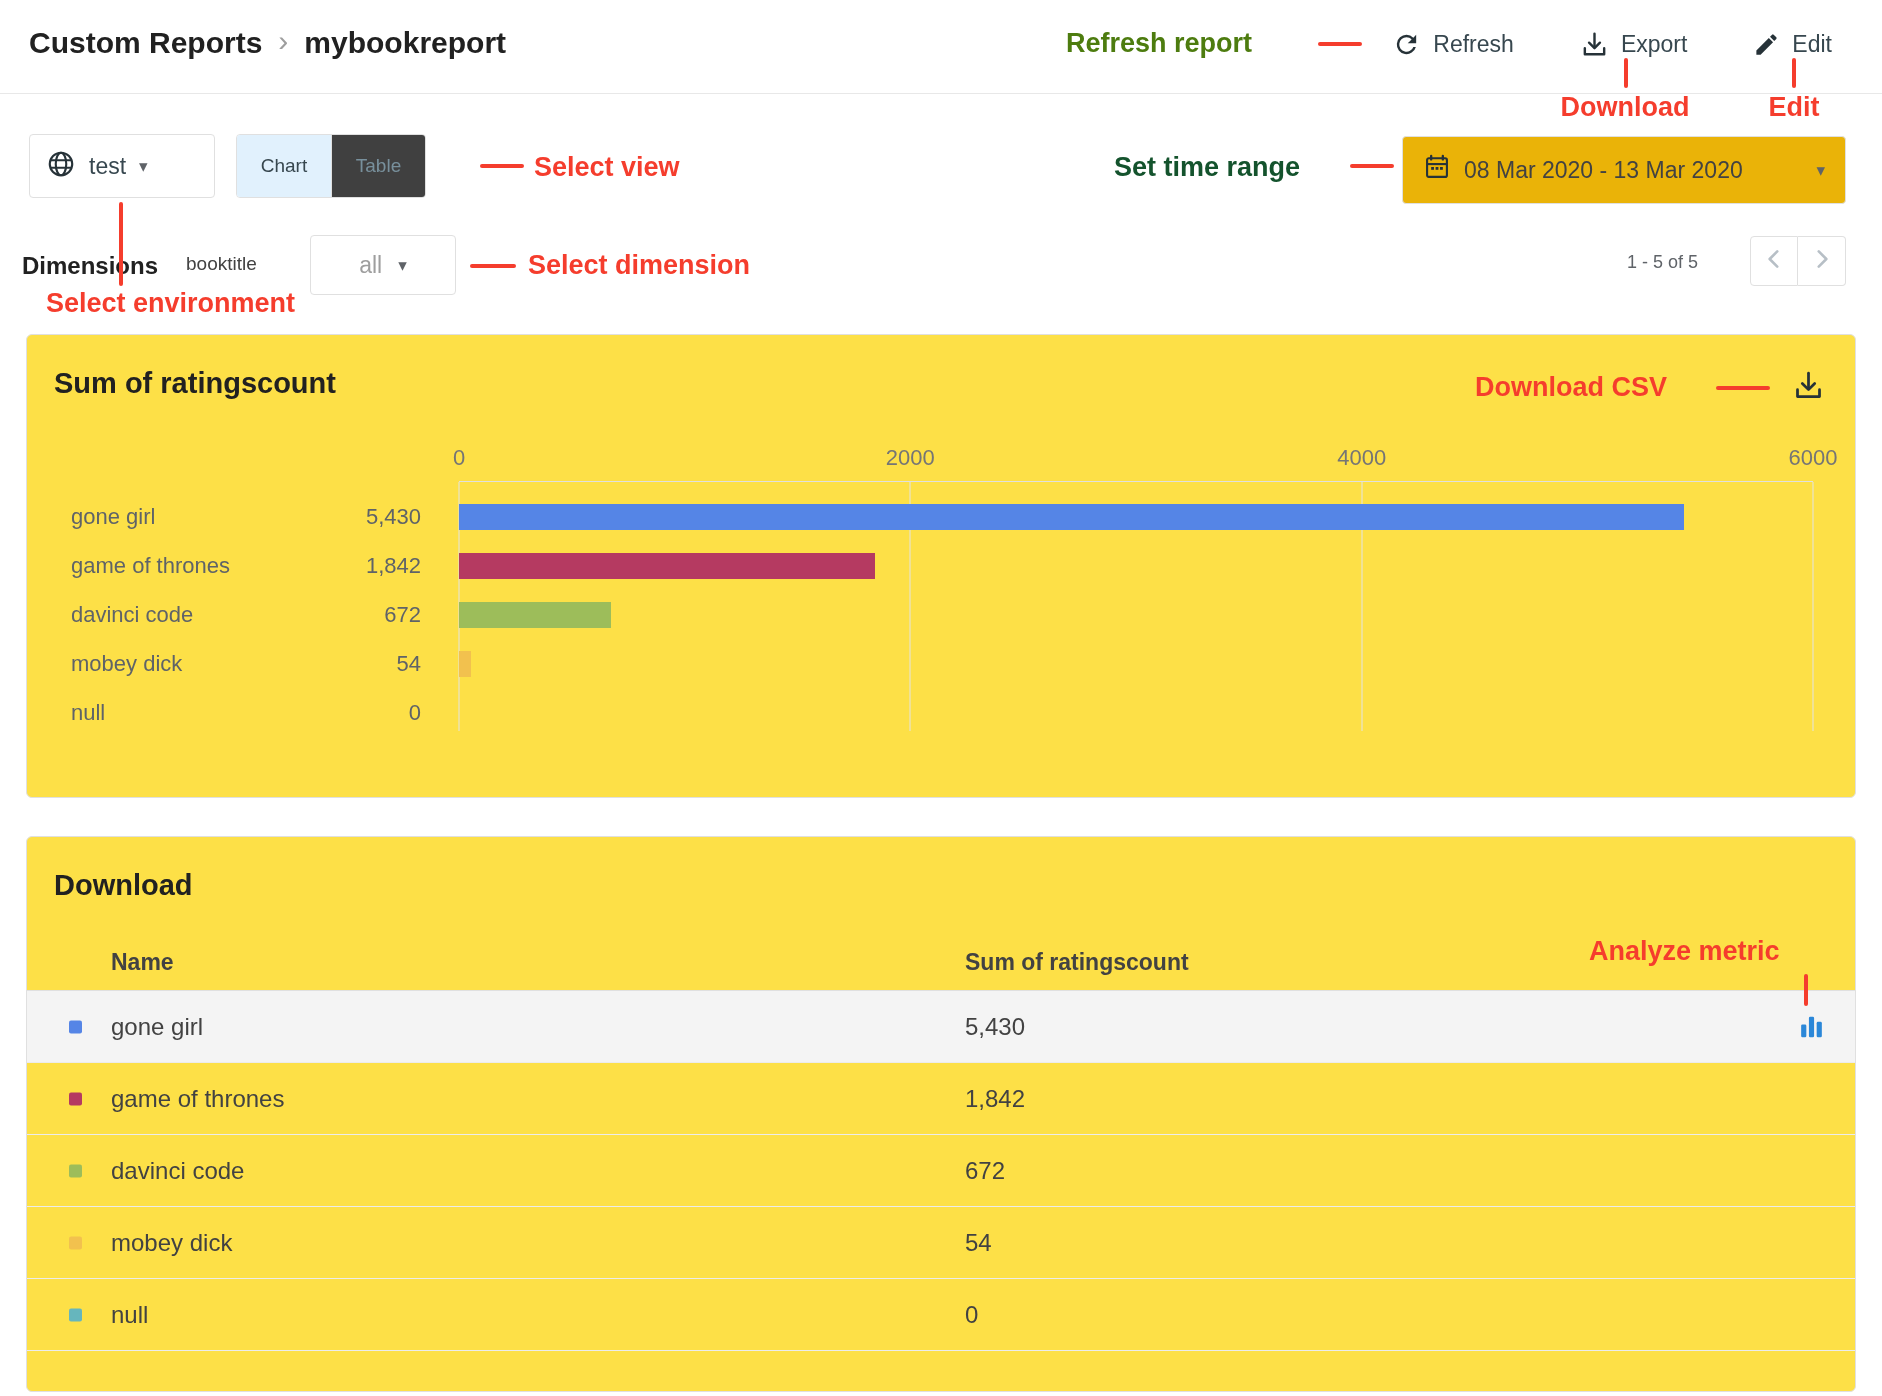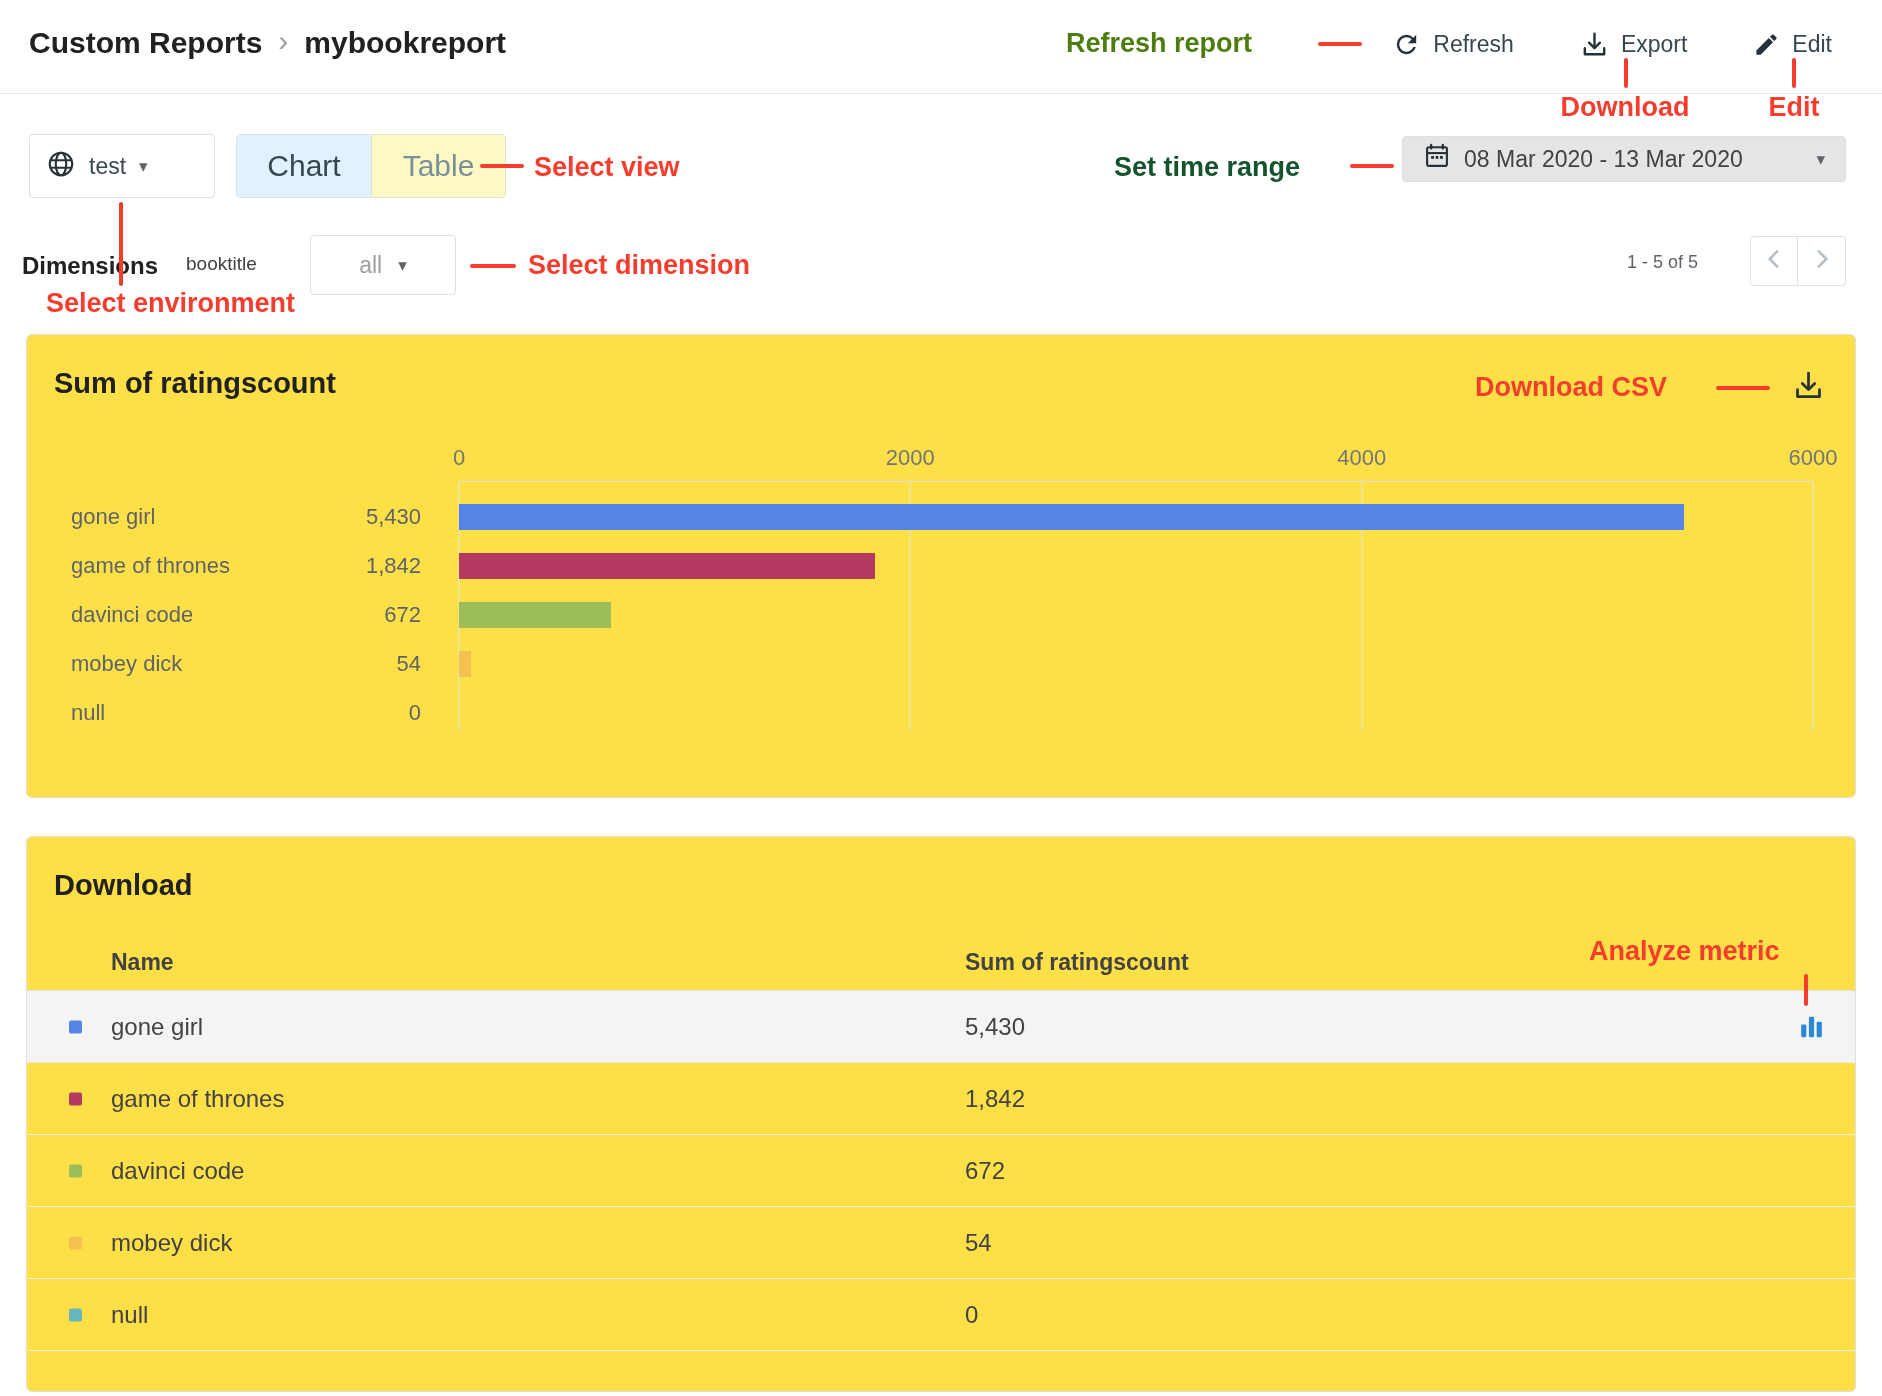--- a/index.html
+++ b/index.html
@@ -15,26 +15,26 @@
   .action-item { display:flex; align-items:center; gap:12px; font-size:23px; color:#37474f; cursor:pointer; }
   .action-item svg { display:block; }
 
   
   .env-select { position:absolute; left:29px; top:134px; width:186px; height:64px; border:1px solid #e0e0e0;
     border-radius:4px; display:flex; align-items:center; gap:13px; padding:0 16px; cursor:pointer; background:#fff; }
   .env-label { font-size:23px; color:#37474f; }
   .caret { font-size:17px; color:#5f6368; line-height:1; }
   .view-toggle { position:absolute; left:236px; top:134px; height:64px; display:flex; border:1px solid #e0e0e0;
     border-radius:4px; overflow:hidden; background:#fff; }
-  .toggle-seg { width:134px; display:flex; align-items:center; justify-content:center; font-size:30px; cursor:pointer; }
+  .toggle-seg { width:94px; display:flex; align-items:center; justify-content:center; font-size:19px; cursor:pointer; }
   .toggle-seg.active { background:#e1f1fd; color:#37474f; }
-  .toggle-seg.inactive { background:#fef9c3; color:#78909c; border-left:1px solid #e0e0e0; }
-  .date-picker { position:absolute; left:1402px; top:136px; width:444px; height:46px; border:1px solid #e0e0e0;
+  .toggle-seg.inactive { background:#404040; color:#78909c; border-left:1px solid #e0e0e0; }
+  .date-picker { position:absolute; left:1402px; top:136px; width:444px; height:68px; border:1px solid #e0e0e0;
     border-radius:4px; display:flex; align-items:center; gap:13px; padding:7px 20px; font-size:23px; color:#424242;
-    cursor:pointer; background:#e5e5e5; }
+    cursor:pointer; background:#eab308; }
   .date-picker .caret { margin-left:auto; }
 
   
   .dims-label { position:absolute; left:22px; top:252px; font-size:24px; font-weight:700; color:#212121; }
   .dims-name  { position:absolute; left:186px; top:253px; font-size:19px; color:#424242; }
   .dim-filter { position:absolute; left:310px; top:235px; width:146px; height:60px; border:1px solid #e0e0e0;
     border-radius:4px; display:flex; align-items:center; justify-content:center; gap:16px; font-size:23px;
     color:#9e9e9e; cursor:pointer; background:#fff; }
   .pagination-label { position:absolute; left:1627px; top:252px; font-size:18px; color:#5f6368; }
   .pager { position:absolute; left:1750px; top:236px; display:flex; }

